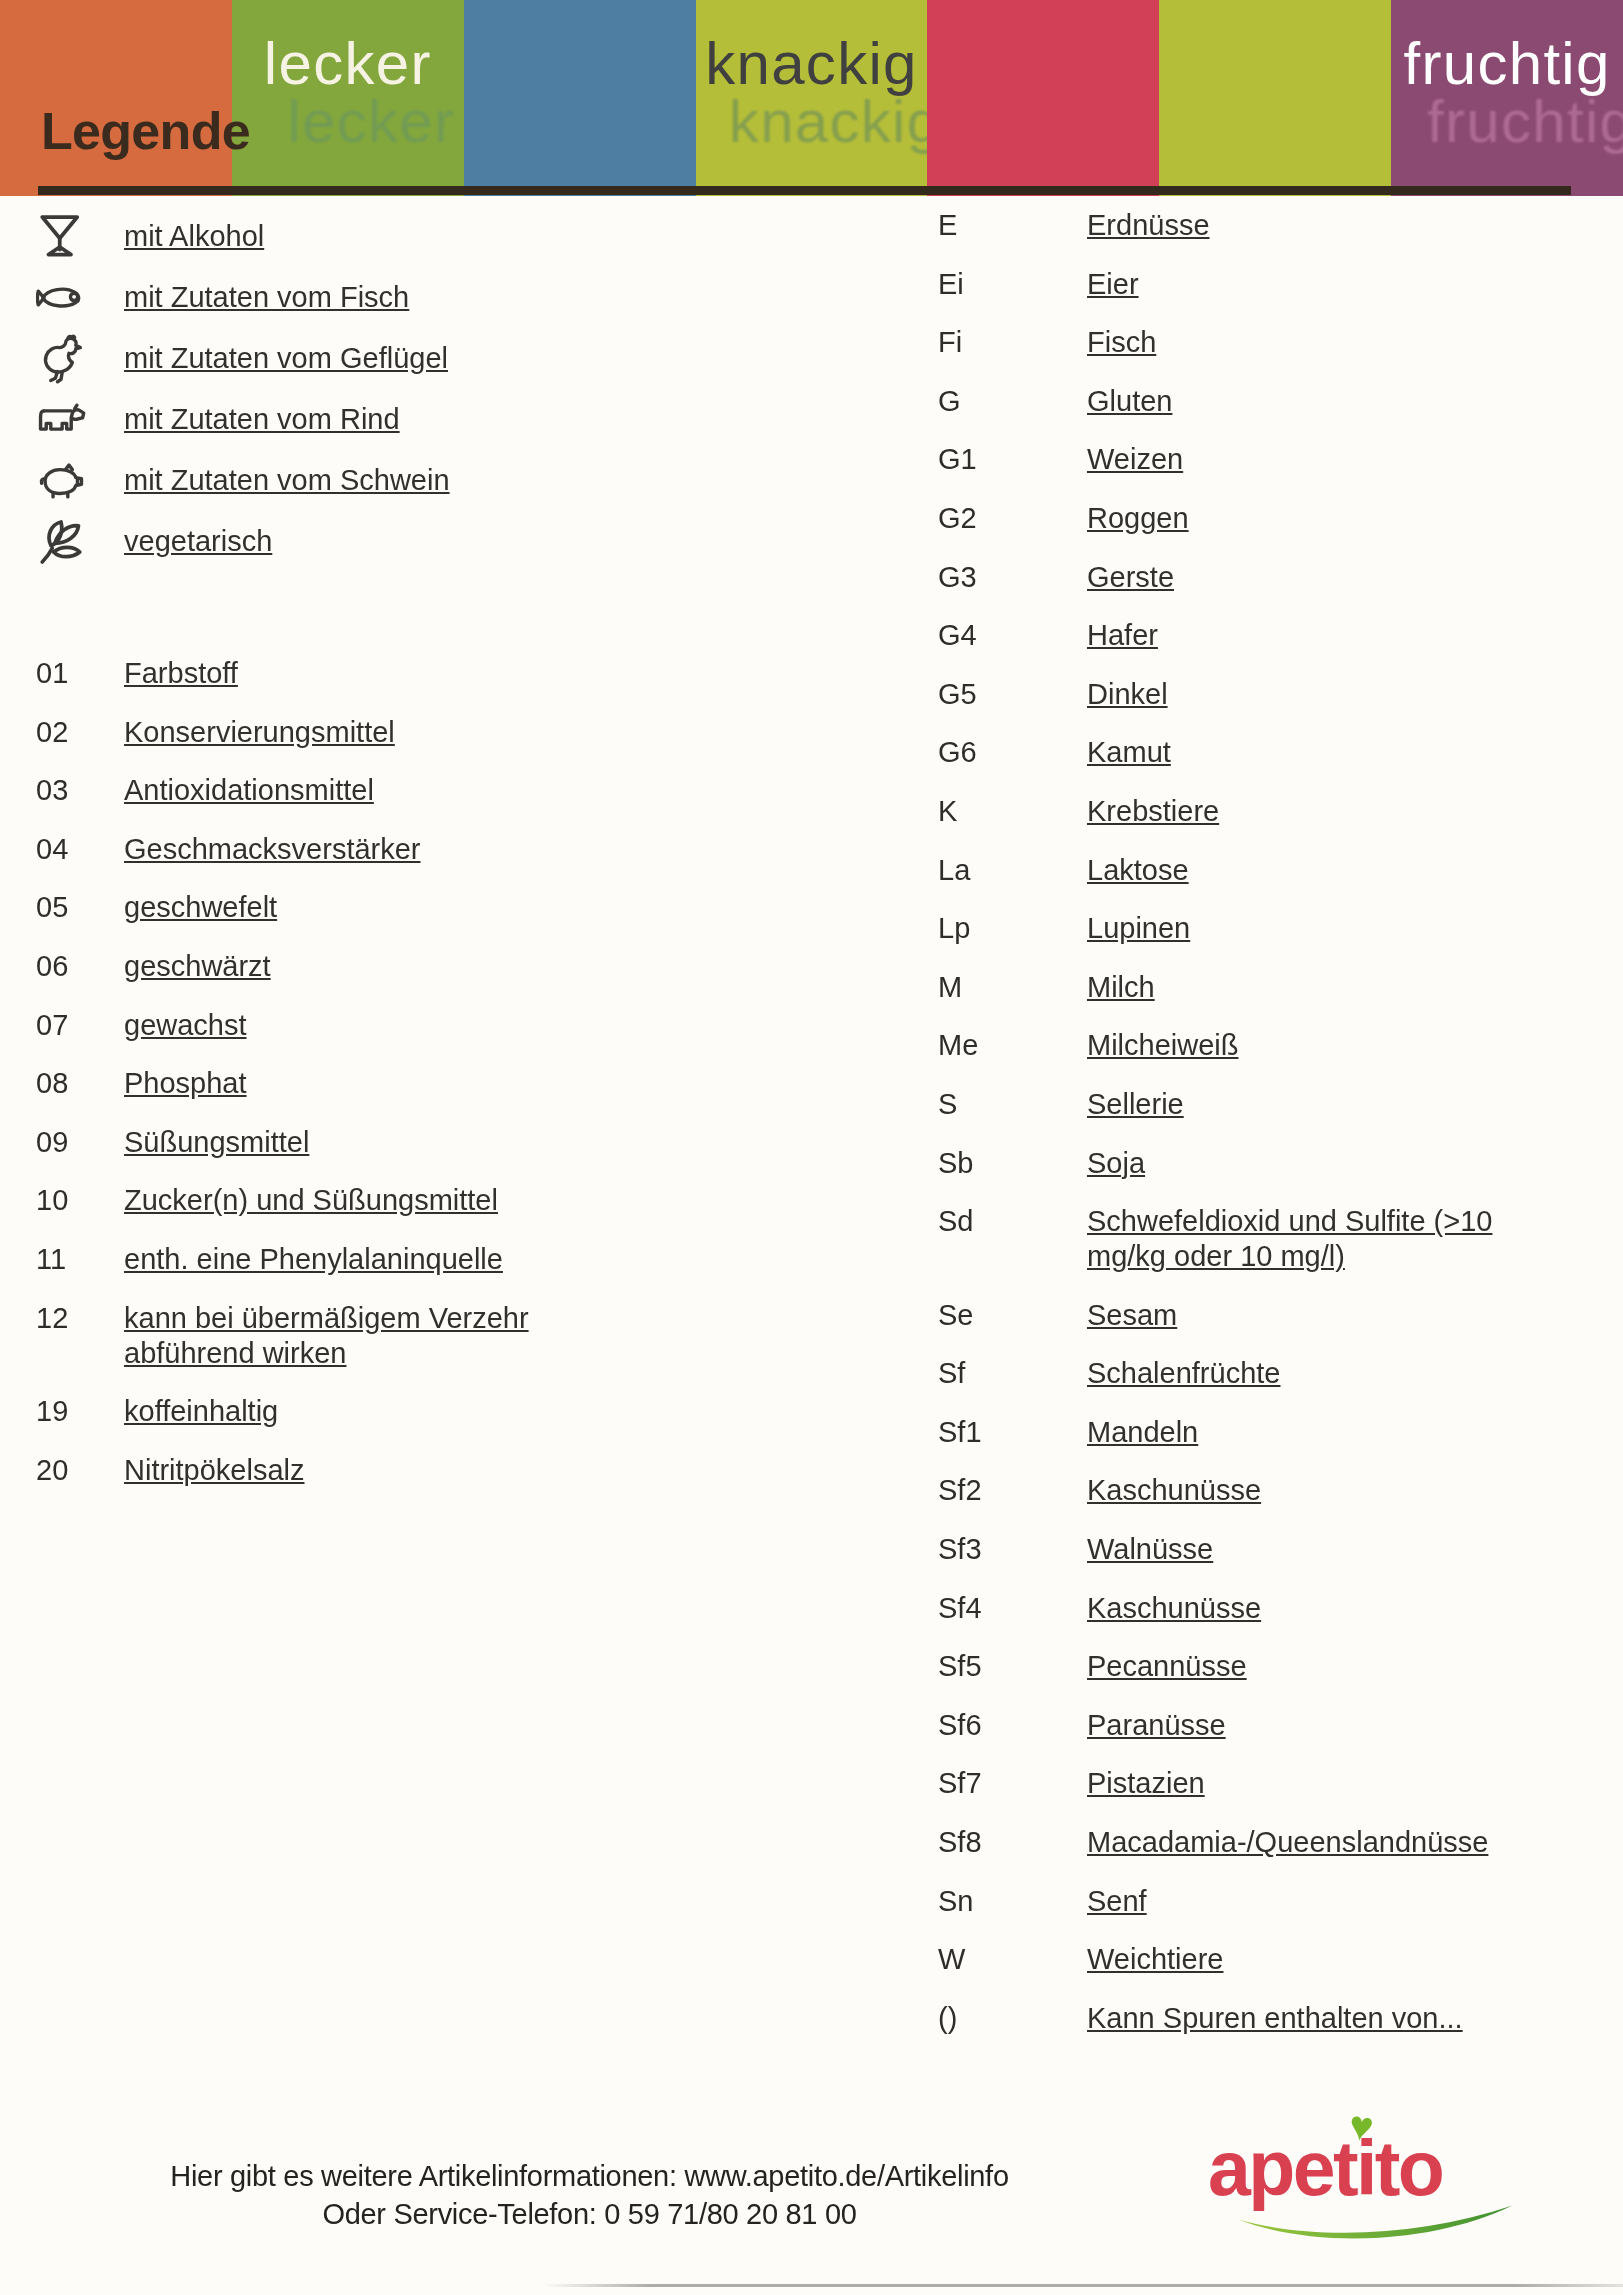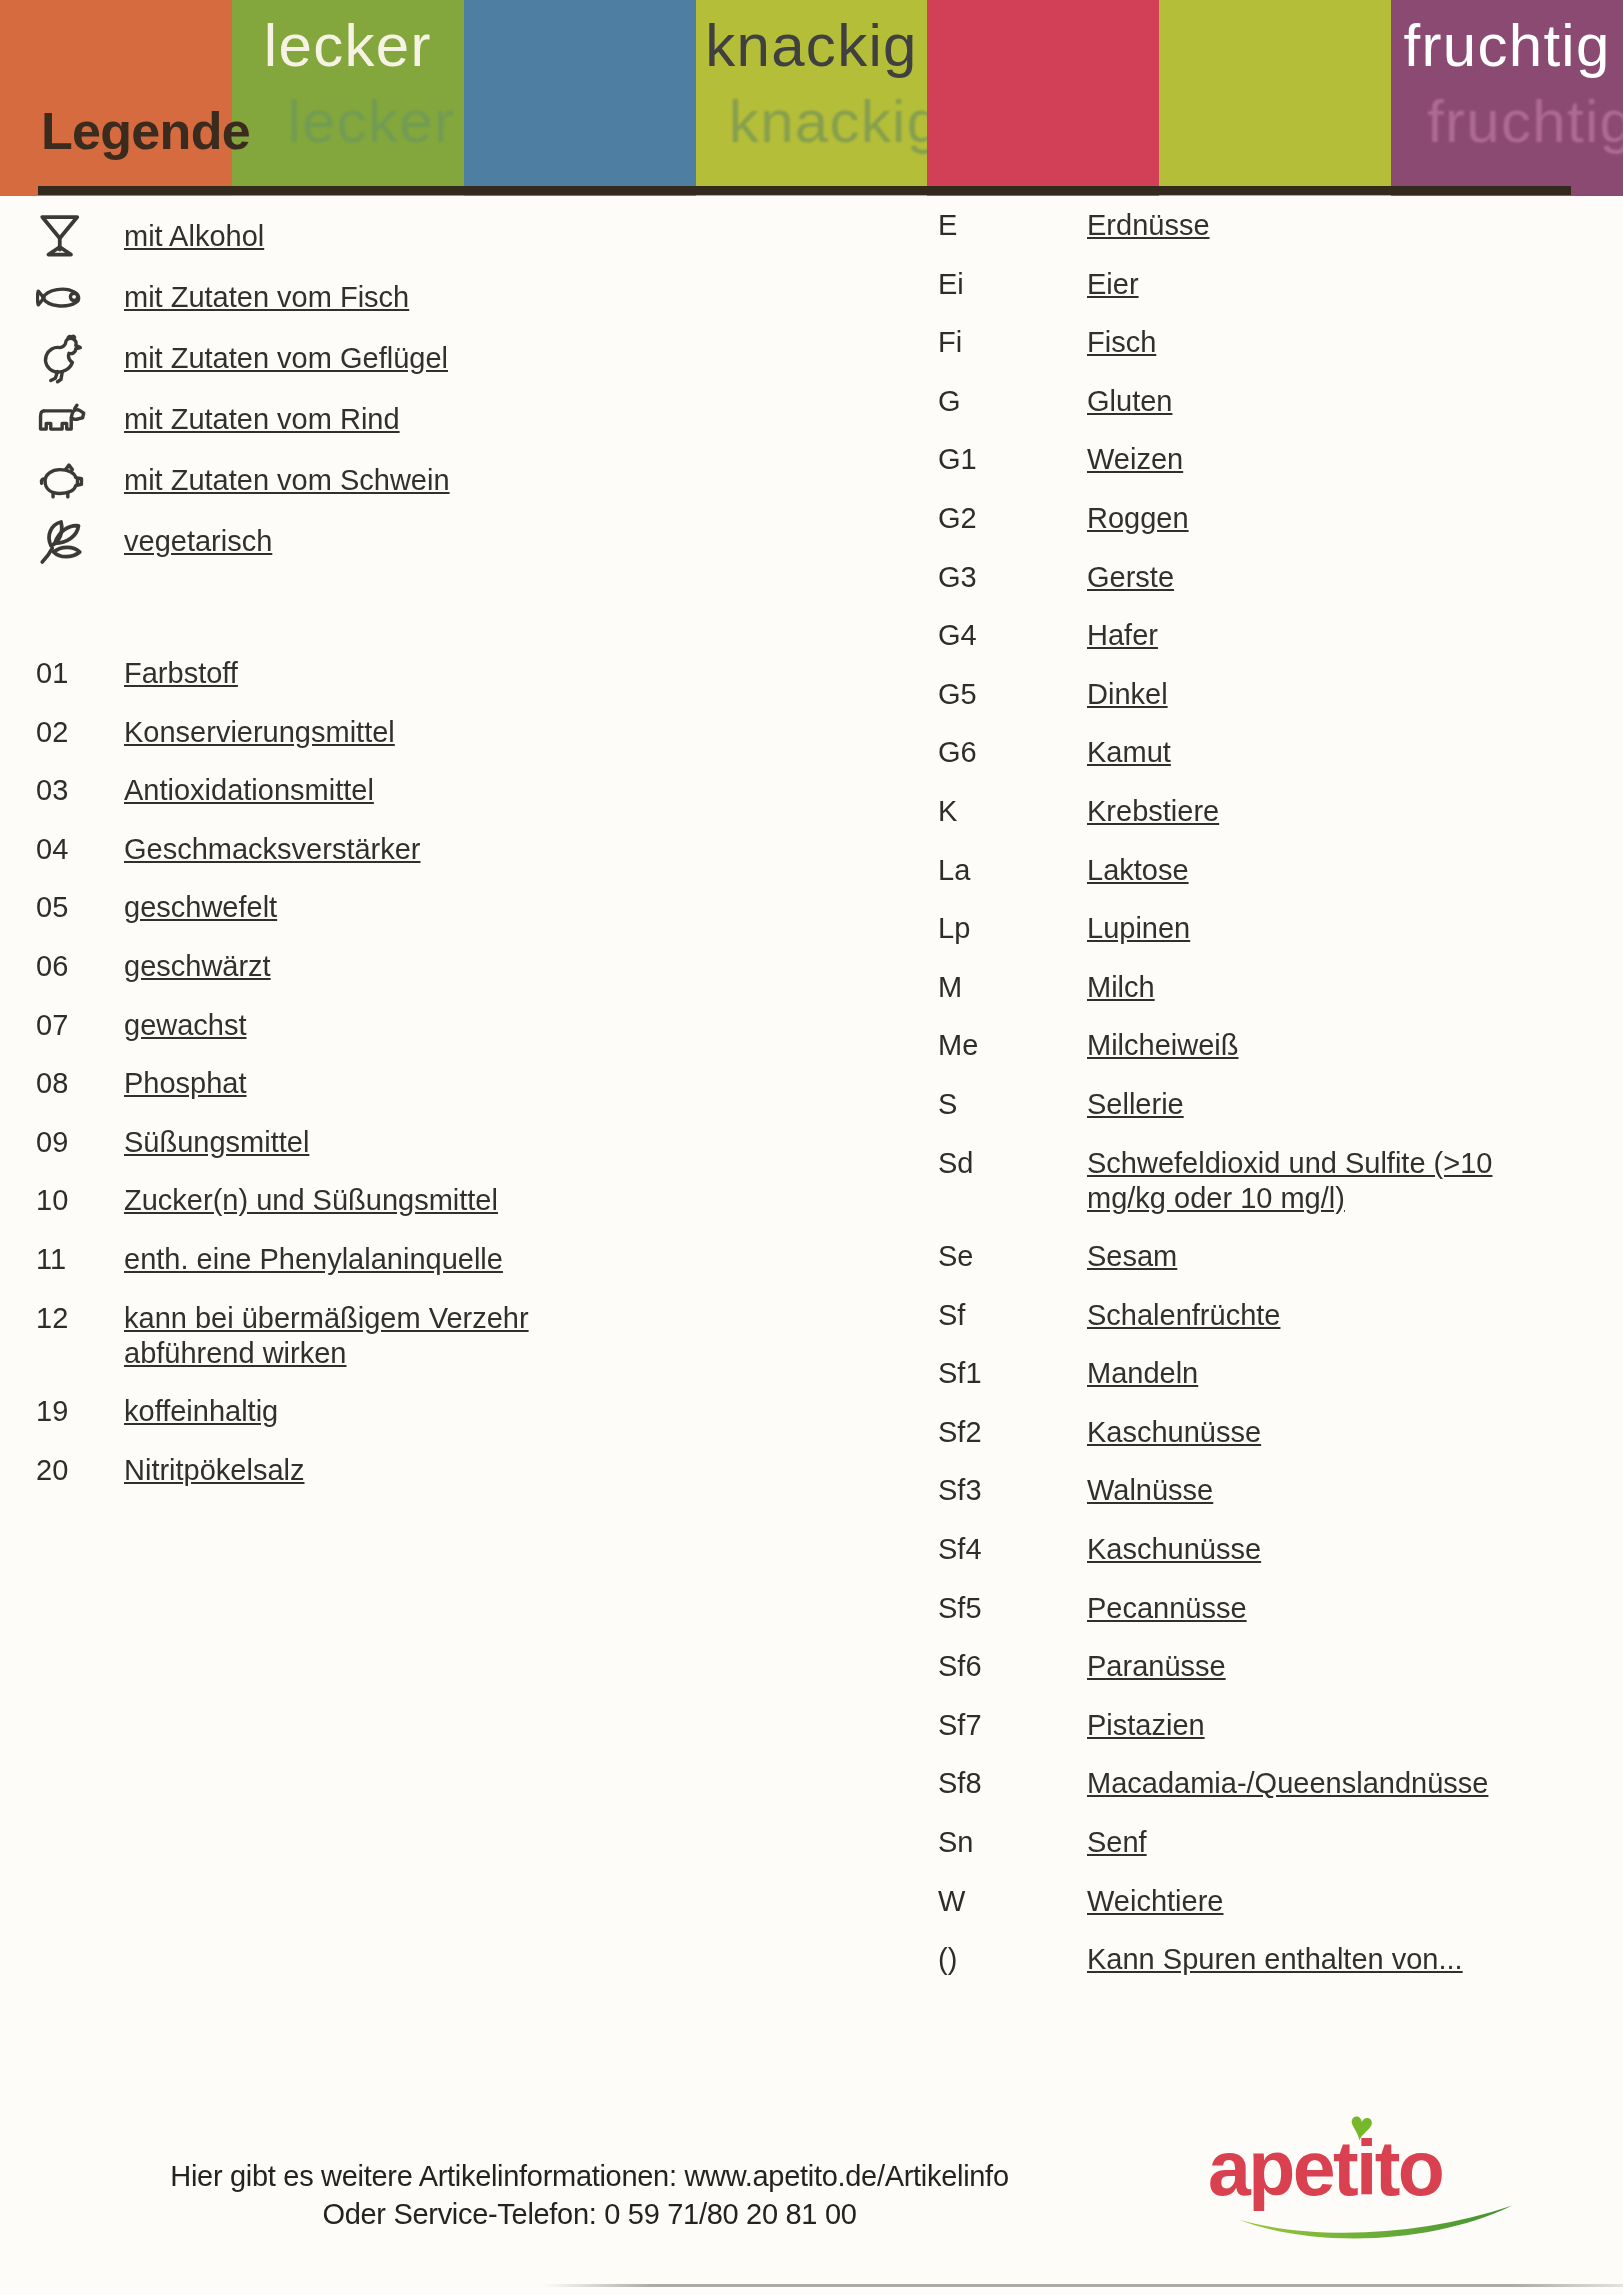--- a/index.html
+++ b/index.html
@@ -10,21 +10,21 @@
     color:#2e2d2b;overflow:hidden;
   }
   
   .banner{position:absolute;top:0;left:0;width:1623px;height:196px;display:flex;}
   .block{flex:1 1 0;position:relative;overflow:hidden;}
   .bword{
     position:absolute;left:0;width:100%;text-align:center;
     font-size:60px;line-height:1;font-weight:400;letter-spacing:1.3px;
     white-space:nowrap;
   }
-  .bword.main{top:16px;}
+  .bword.main{top:34px;}
   .bword.refl{top:92px;padding-left:23.6px;filter:blur(1px);opacity:.85;}
   .legende-title{
     position:absolute;left:41px;top:105px;
     font-size:52px;line-height:1;font-weight:700;letter-spacing:-0.7px;
   }
   .rule{position:absolute;left:38px;top:186px;width:1533px;height:8.5px;}
   
   .symbol-list{position:absolute;left:36px;top:206px;width:753px;}
   .sym-row{display:flex;align-items:center;height:61px;}
   .sym-icon{width:88px;flex:0 0 88px;display:flex;align-items:center;}
@@ -305,20 +305,24 @@
     <div class="data-row">
       <span class="code">Me</span>
       <span class="lbl">Milcheiweiß</span>
     </div>
 
     <div class="data-row">
       <span class="code">S</span>
       <span class="lbl">Sellerie</span>
     </div>
 
+    <div class="data-row">
+      <span class="code">Sb</span>
+      <span class="lbl">Soja</span>
+    </div>
 
     <div class="data-row">
       <span class="code">Sd</span>
       <span class="lbl">Schwefeldioxid und Sulfite (&gt;10 mg/kg oder 10 mg/l)</span>
     </div>
 
     <div class="data-row">
       <span class="code">Se</span>
       <span class="lbl">Sesam</span>
     </div>

